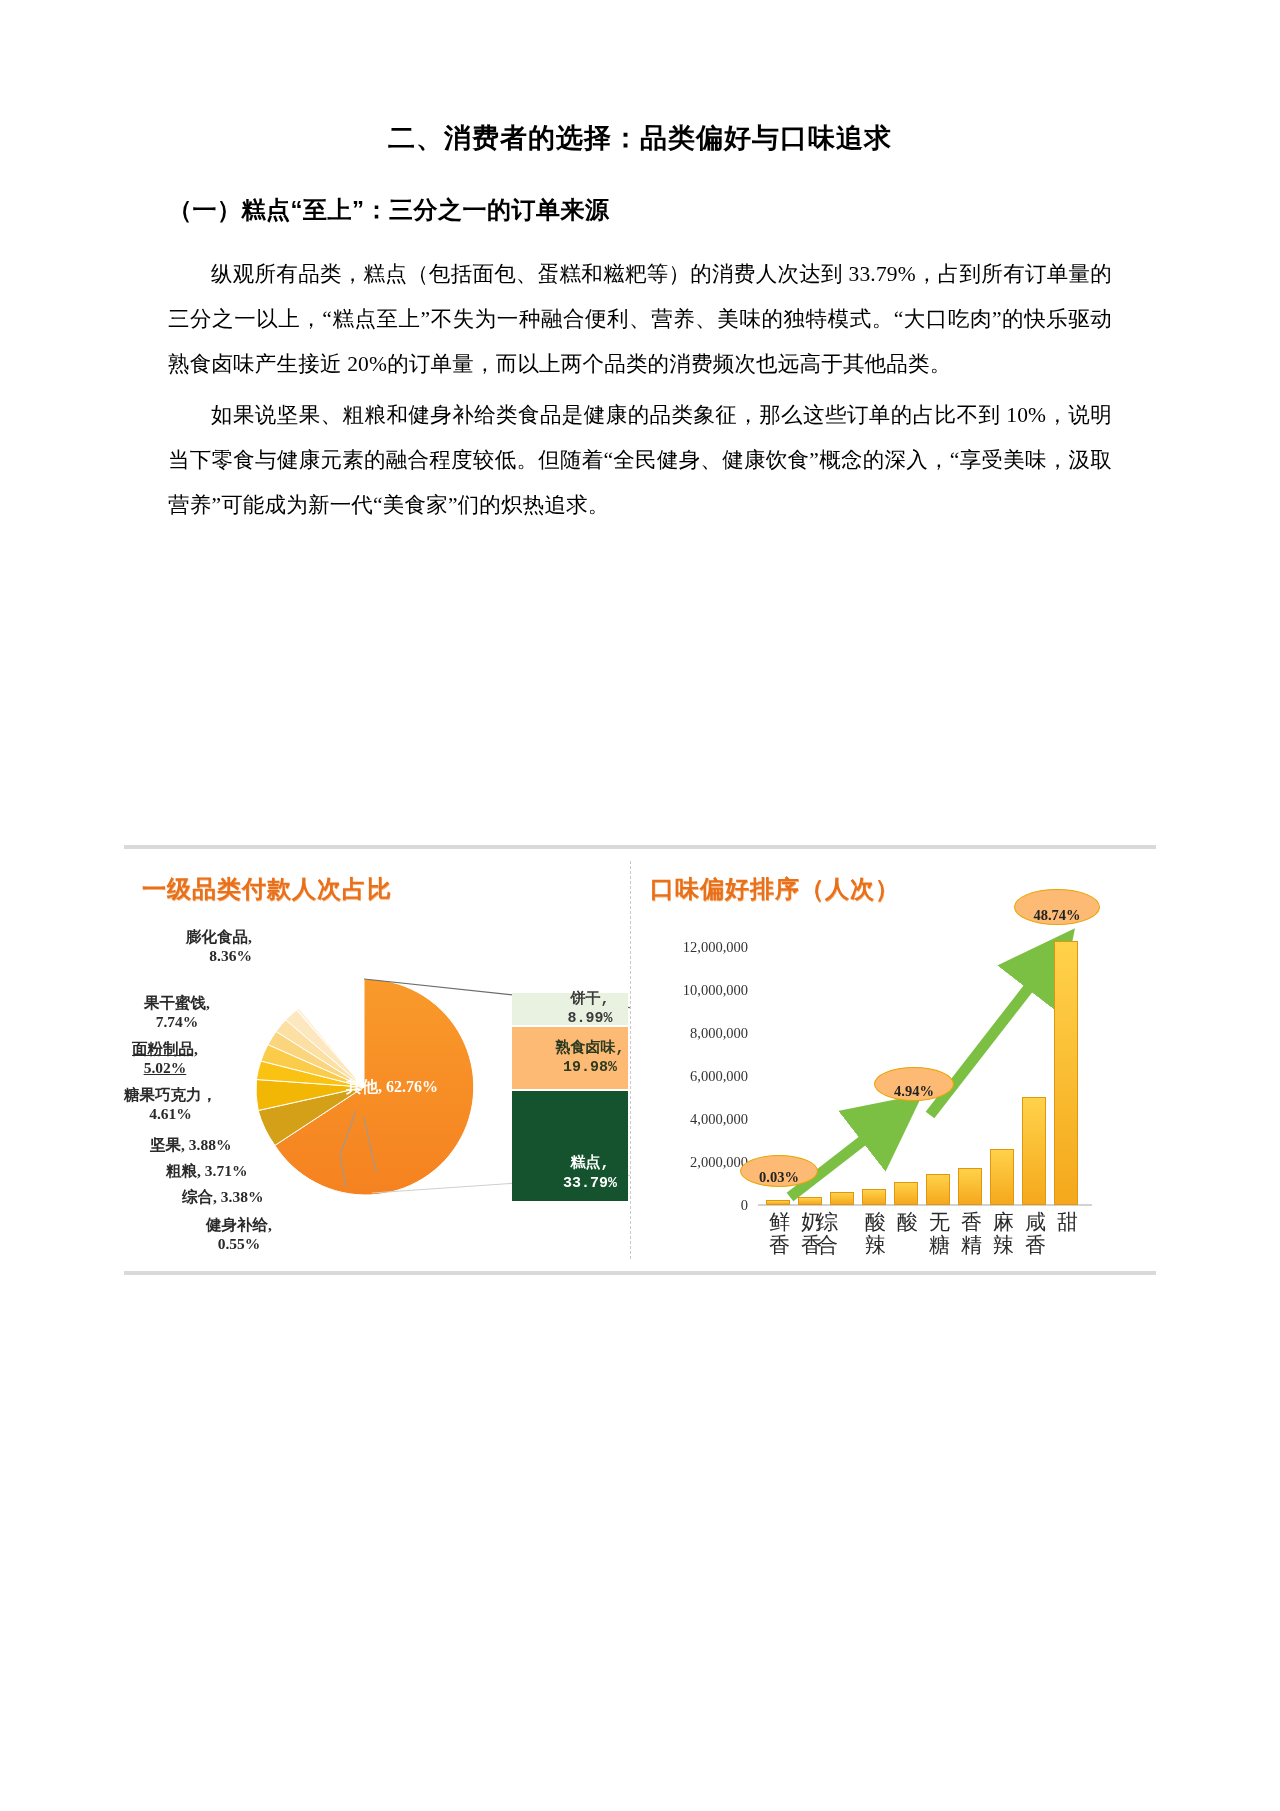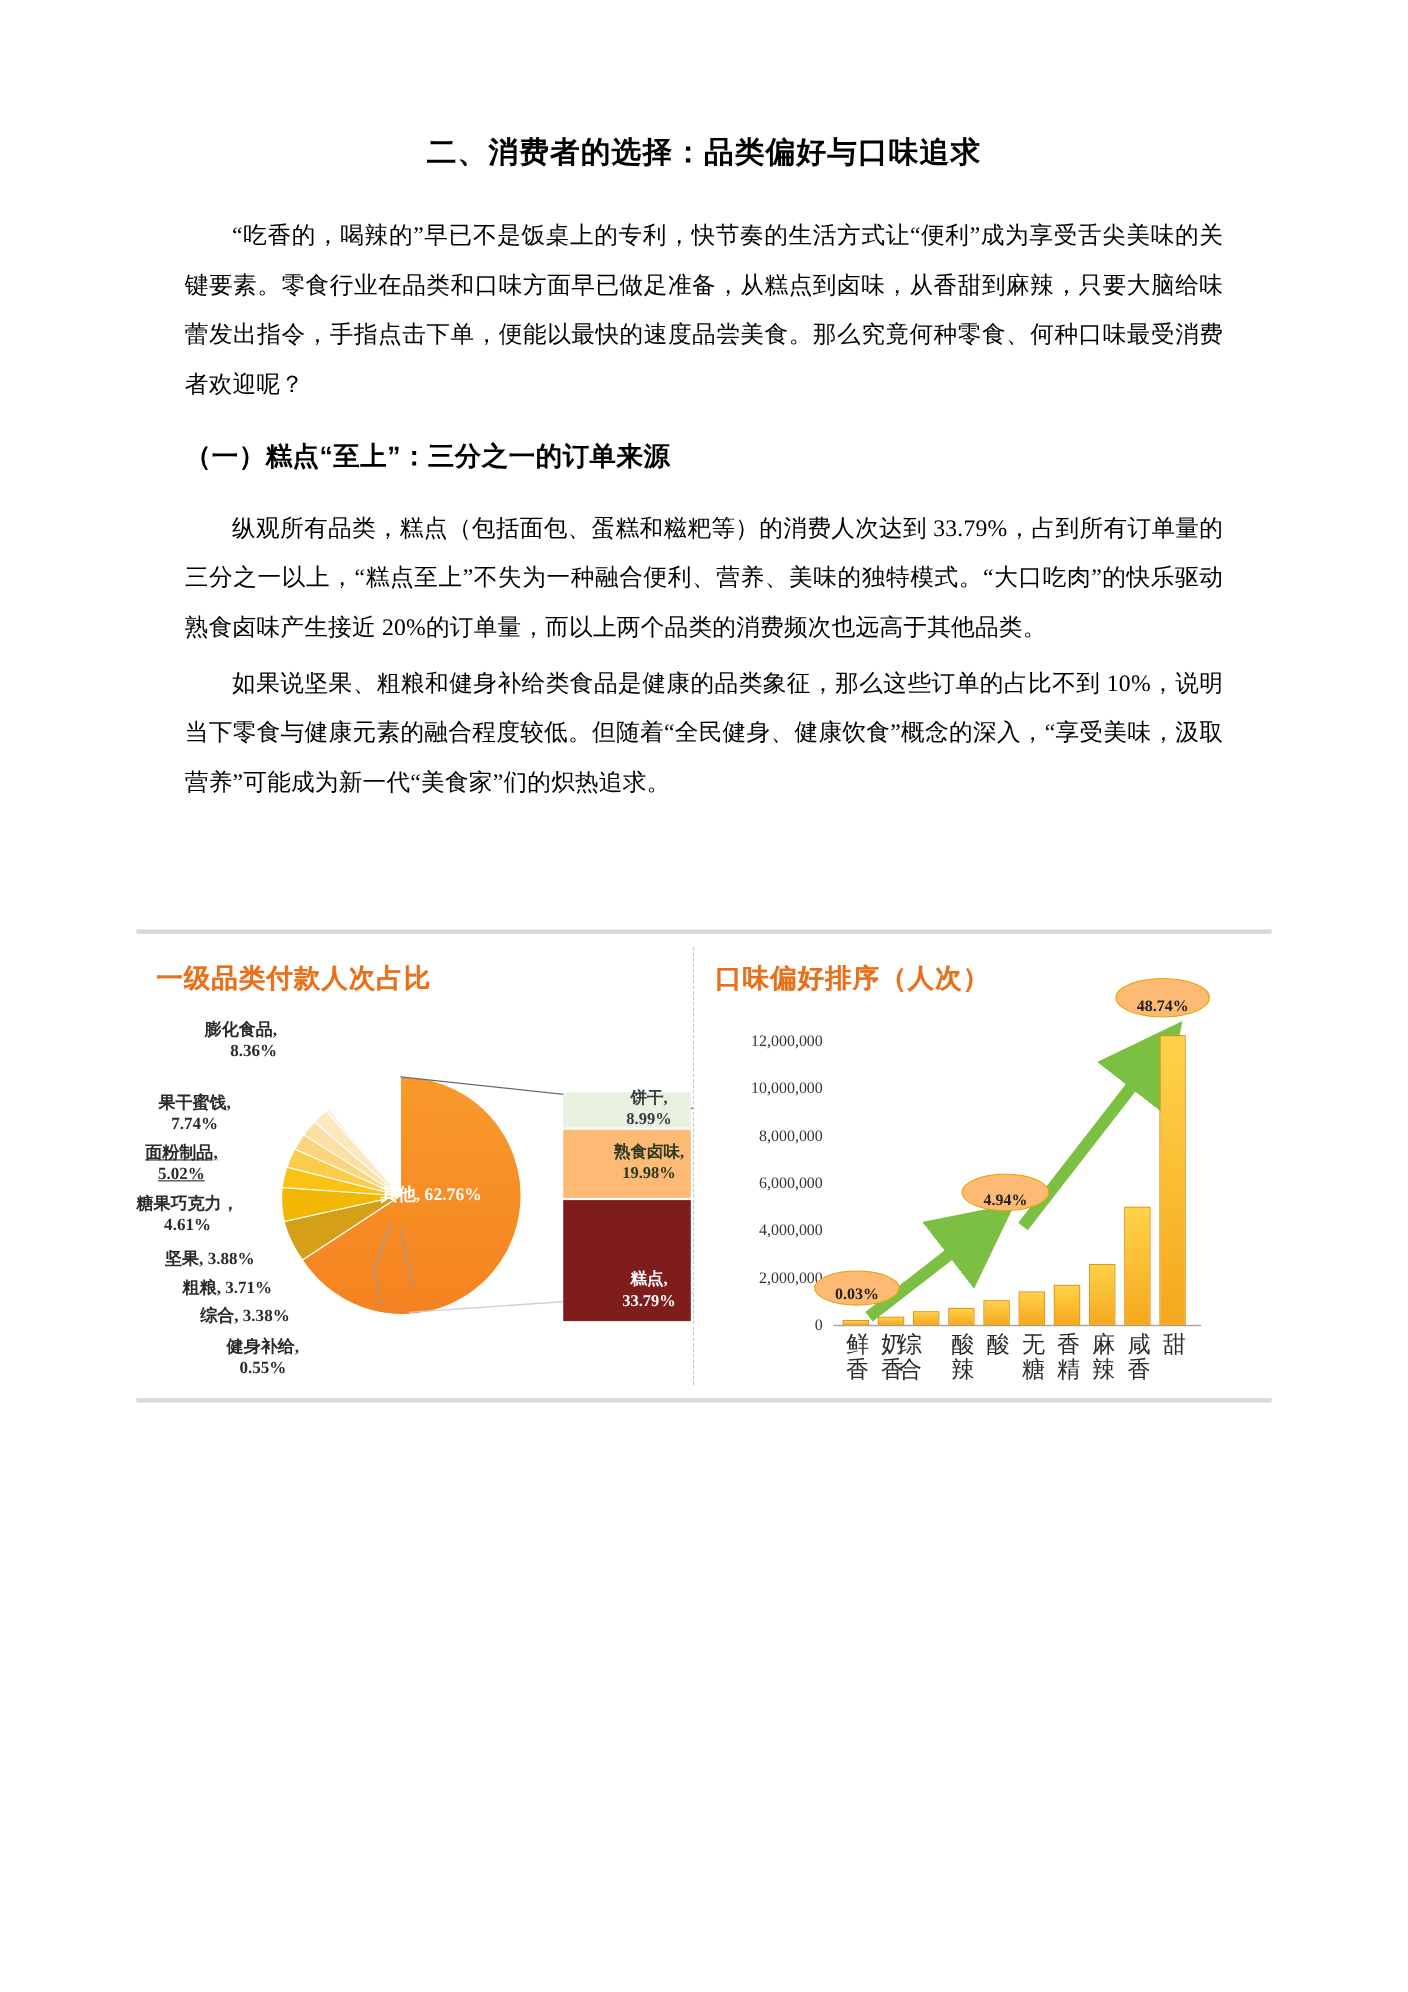--- a/index.html
+++ b/index.html
@@ -89,29 +89,29 @@
   }
   .pie-svg{position:absolute;left:0;top:0;}
 
   
   .detail{position:absolute;}
   .dbox{
     position:absolute;
     box-sizing:border-box;
     display:flex;align-items:center;justify-content:center;
     text-align:center;
-    font-family:Liberation Serif, serif;
+    font-family:Liberation Mono, monospace;
     font-weight:bold;
     font-size:15px;
     line-height:1.3;
     padding-left:40px;
   }
   #dbox-biscuit{background:#E9F2E1;color:#3b3b3b;}
   #dbox-braised{background:#fdba74;color:#2c3a22;}
-  #dbox-cake{background:#7f1d1d;color:#ffffff;}
+  #dbox-cake{background:#14532d;color:#ffffff;}
 
   
   .bar-wrap{position:absolute;left:506px;top:58px;width:526px;height:362px;}
   .yaxis-label{
     position:absolute;
     font-family:"Liberation Serif","DejaVu Serif",serif;
     font-size:14.5px;
     color:#333;
     text-align:right;
     white-space:nowrap;
@@ -145,21 +145,20 @@
     white-space:nowrap;
   }
 </style>
 </head>
 <body>
 
 <div class="page">
 
   <div class="doc-body">
     <h1 class="section-title">二、消费者的选择：品类偏好与口味追求</h1>
-    <p class="para">“吃香的，喝辣的”早已不是饭桌上的专利，快节奏的生活方式让“便利”成为享受舌尖美味的关键要素。零食行业在品类和口味方面早已做足准备，从糕点到卤味，从香甜到麻辣，只要大脑给味蕾发出指令，手指点击下单，便能以最快的速度品尝美食。那么究竟何种零食、何种口味最受消费者欢迎呢？</p>
     <h2 class="sub-title">（一）糕点“至上”：三分之一的订单来源</h2>
     <p class="para">纵观所有品类，糕点（包括面包、蛋糕和糍粑等）的消费人次达到 33.79%，占到所有订单量的三分之一以上，“糕点至上”不失为一种融合便利、营养、美味的独特模式。“大口吃肉”的快乐驱动熟食卤味产生接近 20%的订单量，而以上两个品类的消费频次也远高于其他品类。</p>
     <p class="para">如果说坚果、粗粮和健身补给类食品是健康的品类象征，那么这些订单的占比不到 10%，说明当下零食与健康元素的融合程度较低。但随着“全民健身、健康饮食”概念的深入，“享受美味，汲取营养”可能成为新一代“美食家”们的炽热追求。</p>
   </div>
 
   <div class="figure">
     <div class="fig-rule top"></div>
     <div class="fig-rule bottom"></div>
     <div class="fig-divider"></div>
 

